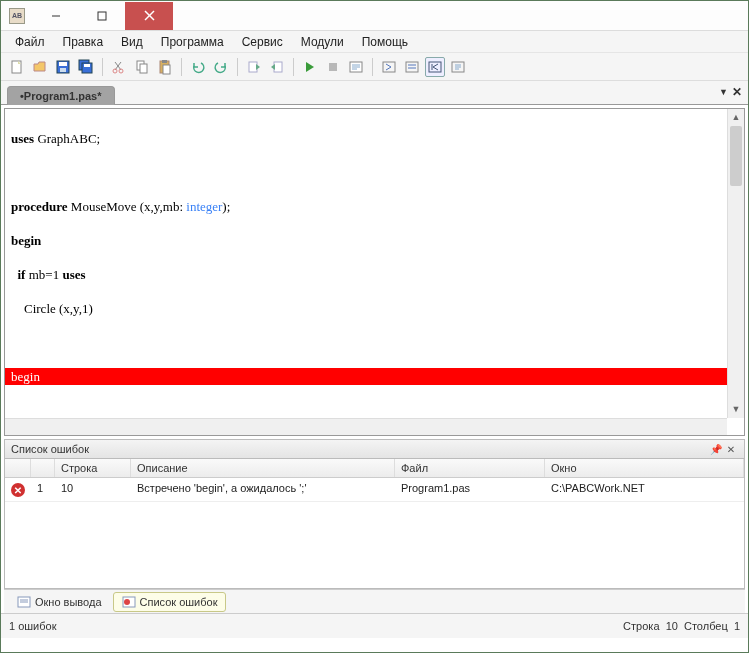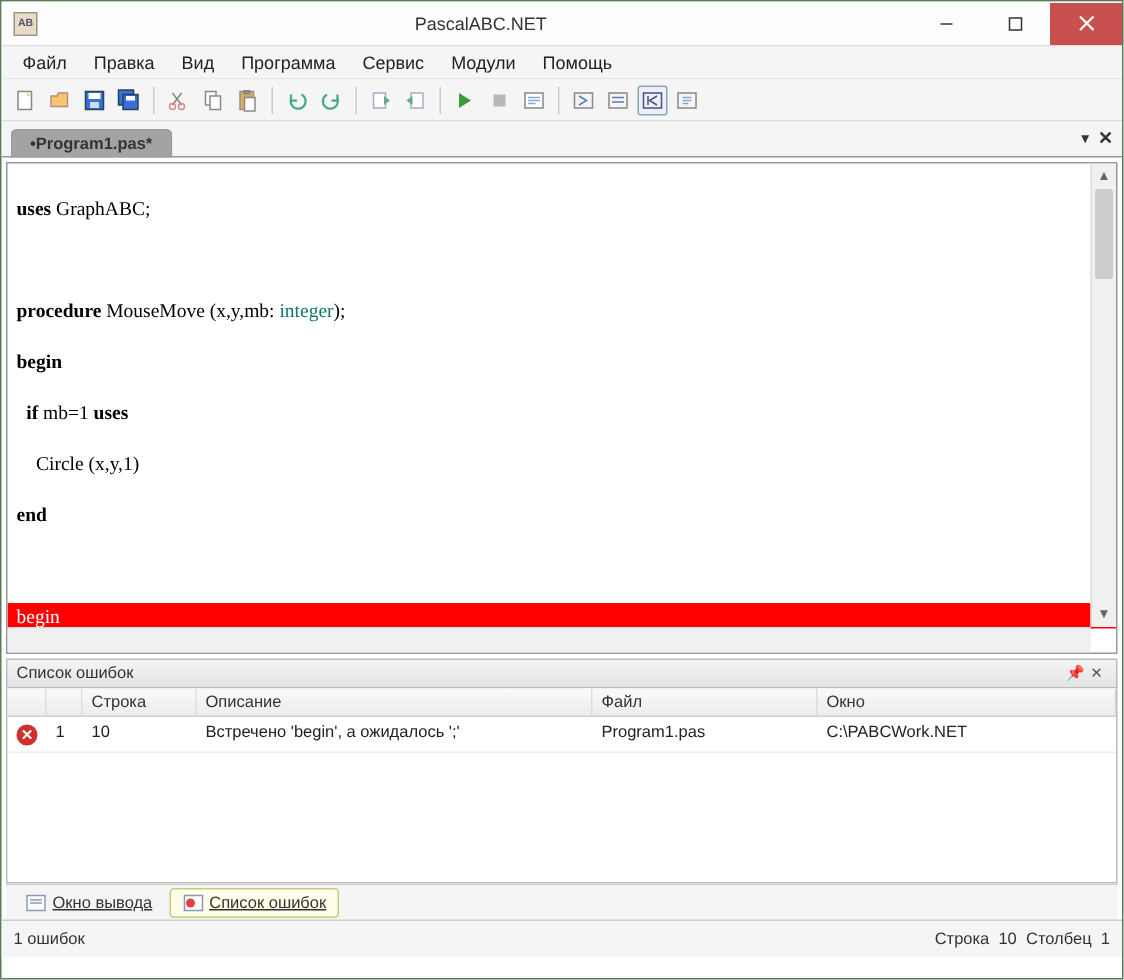--- a/index.html
+++ b/index.html
@@ -16,54 +16,53 @@
 .tb-btn { width: 20px; height: 20px; display: flex; align-items: center; justify-content: center; border-radius: 2px; }
 .tb-sep { width: 1px; height: 18px; background: #ccc; margin: 0 3px; }
 .tabbar { height: 24px; background: #f5f5f5; border-bottom: 1px solid #999; display: flex; align-items: flex-end; padding: 0 6px; position: relative; }
 .tab { background: #a3a3a3; border: 1px solid #999; border-bottom: none; border-radius: 4px 4px 0 0; padding: 3px 12px; font-size: 11px; font-weight: bold; color: #333; position: relative; top: 1px; }
 .tabbar .tab-controls { position: absolute; right: 6px; top: 4px; display: flex; gap: 4px; align-items: center; color: #333; }
 .editor { background: #fff; height: 328px; border: 1px solid #999; margin: 3px; position: relative; overflow: hidden; }
 .editor-inner { font-family: Liberation Serif, serif; font-size: 13px; line-height: 17px; padding: 4px 0; white-space: pre; }
 .code-line { padding: 0 6px; }
 .code-line.err { background: #ff0000; color: #fff; }
 .kw { color: #000; font-weight: bold; }
-.type { color: #0f766e; }
+.type { color: #3b82f6; }
 .editor .vscroll { position: absolute; right: 0; top: 0; bottom: 17px; width: 17px; background: #f0f0f0; border-left: 1px solid #ddd; }
 .editor .vscroll .thumb { position: absolute; left: 2px; right: 2px; top: 17px; height: 60px; background: #cdcdcd; border-radius: 2px; }
 .editor .vscroll .arr { position:absolute; left:0; right:0; height:17px; text-align:center; font-size:9px; color:#666; line-height:17px;}
 .editor .hscroll { position: absolute; left: 0; right: 17px; bottom: 0; height: 17px; background: #f0f0f0; border-top: 1px solid #ddd; }
 .panel-header { height: 20px; background: linear-gradient(#f4f4f4,#e4e4e4); border: 1px solid #bbb; margin: 0 3px; padding: 0 6px; display: flex; align-items: center; color: #333; font-size: 11px; }
 .panel-header .spacer { flex: 1; }
 .panel-header .pin, .panel-header .close { width: 14px; text-align: center; font-size: 10px; color: #555; }
 .error-grid { border: 1px solid #bbb; border-top: none; margin: 0 3px; height: 130px; background: #fff; overflow: hidden; }
 .grid-head { display: flex; background: linear-gradient(#fafafa,#ececec); border-bottom: 1px solid #ccc; }
 .grid-head .cell { padding: 3px 6px; border-right: 1px solid #ddd; color: #333; font-size: 11px; }
 .grid-row { display: flex; border-bottom: 1px solid #eee; }
 .grid-row .cell { padding: 4px 6px; font-size: 11px; color: #222; overflow: hidden; white-space: nowrap; }
 .col-ico { width: 26px; flex: none; }
 .col-num { width: 24px; flex: none; }
 .col-line { width: 76px; flex: none; }
 .col-desc { width: 264px; flex: none; }
 .col-file { width: 150px; flex: none; }
 .col-path { flex: 1; }
 .err-ico { width: 14px; height: 14px; border-radius: 50%; background: #d03030; color: #fff; display: inline-flex; align-items: center; justify-content: center; font-size: 10px; font-weight: bold; margin-top:1px; }
 .bottom-tabs { height: 24px; background: #f5f5f5; border-top: 1px solid #ccc; margin: 0 3px; display: flex; align-items: center; gap: 2px; padding: 0 4px; }
-.btab { padding: 3px 8px; border: 1px solid transparent; border-radius: 3px; display: flex; align-items: center; gap: 4px; font-size: 11px; color: #333; text-decoration: underline; }
+.btab { padding: 3px 8px; border: 1px solid transparent; border-radius: 3px; display: flex; align-items: center; gap: 4px; font-size: 11px; color: #333; }
 .btab.active { background: #fdfde8; border: 1px solid #c8c888; }
 .btab .ico { width: 14px; height: 12px; display: inline-block; }
 .statusbar { height: 22px; background: #f5f5f5; border-top: 1px solid #ccc; display: flex; align-items: center; padding: 12px 8px; font-size: 11px; color: #333; }
 .statusbar .spacer { flex: 1; }
 svg { display: block; }
 </style>
 </head>
 <body>
 
 <div class="titlebar">
   <div class="app-icon">AB</div>
-  <div class="title">PascalABC.NET</div>
   <div class="win-controls">
     <div class="win-btn">
         <svg width="10" height="10">
           <line x1="1" y1="5" x2="9" y2="5" stroke="#333" stroke-width="1"></line>
         </svg>
       </div>
     <div class="win-btn">
         <svg width="10" height="10">
           <rect x="1" y="1" width="8" height="8" fill="none" stroke="#333" stroke-width="1"></rect>
         </svg>
@@ -220,21 +219,20 @@
 </div>
 
 <div class="editor">
   <div class="editor-inner">
 <div class="code-line"><span class="kw">uses</span> GraphABC;</div>
 <div class="code-line"> </div>
 <div class="code-line"><span class="kw">procedure</span><span> MouseMove (x,y,mb: </span><span class="type">integer</span><span>);</span></div>
 <div class="code-line"><span class="kw">begin</span></div>
 <div class="code-line"><span class="kw">  if</span><span> mb=1 </span><span class="kw">uses</span></div>
 <div class="code-line">    Circle (x,y,1)</div>
-<div class="code-line"><span class="kw">end</span></div>
 <div class="code-line"> </div>
 <div class="code-line err">begin</div>
 
 
   </div>
   <div class="vscroll">
     <div class="arr" style="top:0">▲</div>
     <div class="thumb"></div>
     <div class="arr" style="bottom:0">▼</div>
   </div>

